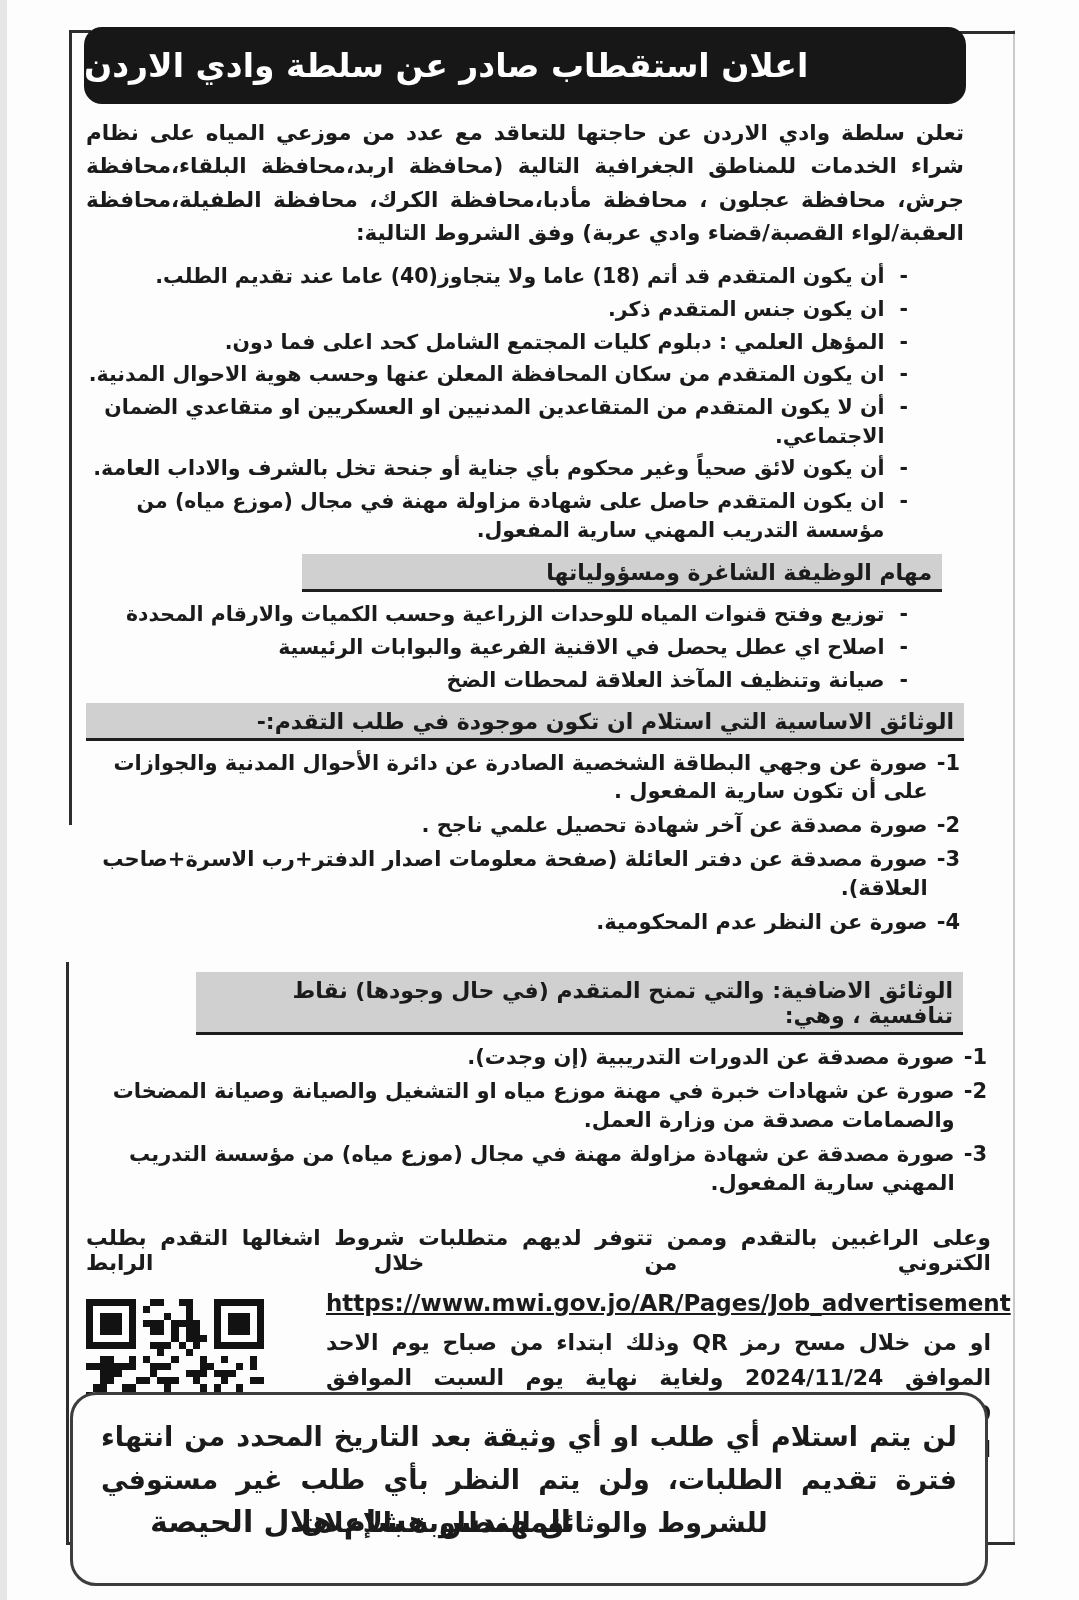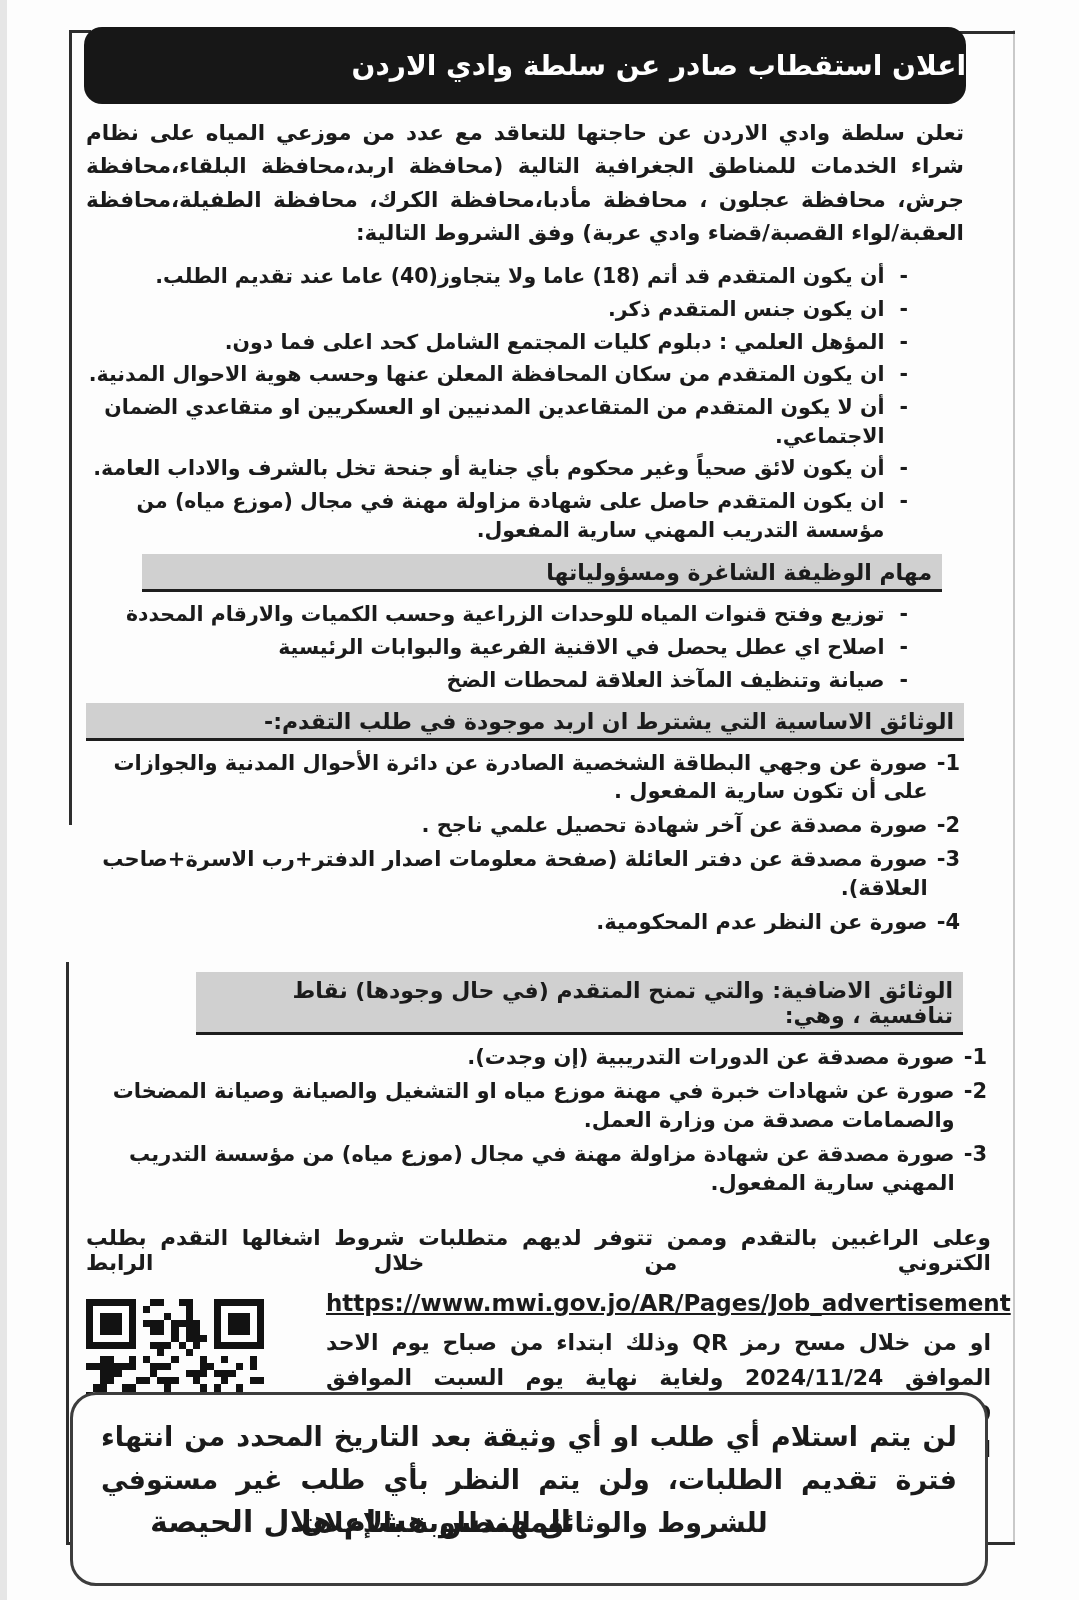--- a/index.html
+++ b/index.html
@@ -9,38 +9,38 @@
   }
   .scan-edge { position:absolute; left:0; top:0; width:7px; height:1600px; background:#e6e6e6; }
   .vline-right { position:absolute; left:1013px; top:30px; width:2px; height:1513px; background:#c9c9c9; }
 
   .doc1-border { position:absolute; left:69px; top:30px; width:3px; height:795px; background:#2e2e2e; }
   .doc1-border-stub { position:absolute; left:69px; top:30px; width:22px; height:3px; background:#2e2e2e; }
   .titlebar-line { position:absolute; left:958px; top:31px; width:57px; height:3px; background:#2e2e2e; }
 
   .title-bar {
     position:absolute; left:84px; top:27px; width:882px; height:77px;
-    background:#171717; border-radius:18px; display:flex; align-items:center; justify-content:flex-end;
-    color:#ffffff; font-weight:bold; font-size:28px;
+    background:#171717; border-radius:18px; display:flex; align-items:center; justify-content:flex-start;
+    color:#ffffff; font-weight:bold; font-size:33px;
   }
 
   .doc1-content { position:absolute; left:86px; top:116px; width:878px; direction:rtl; }
   .doc2-content { position:absolute; left:86px; top:972px; width:905px; direction:rtl; }
 
   .intro { font-weight:bold; font-size:21.5px; line-height:1.55; text-align:justify; }
 
   .dash-list { margin-top:13px; padding-right:56px; }
   .dash-item { display:flex; gap:15px; font-weight:bold; font-size:20.5px; line-height:1.4; margin-bottom:4px; }
   .dash-marker { flex:0 0 auto; }
 
   .band {
     background:#d0d0d0; border-bottom:3px solid #1e1e1e;
     font-weight:bold; font-size:22px; padding:6px 10px 4px 10px; box-sizing:border-box;
   }
-  .band1 { margin-top:10px; width:800px; margin-left:auto; margin-right:22px; }
+  .band1 { margin-top:10px; width:640px; margin-left:auto; margin-right:22px; }
   .band2 { margin-top:8px; width:100%; }
   .band3 { width:767px; margin-right:28px; }
 
   .duties-list { margin-top:8px; padding-right:56px; }
 
   .num-list { margin-top:8px; padding-right:4px; }
   .num-item { display:flex; gap:9px; font-weight:bold; font-size:21px; line-height:1.38; margin-bottom:5px; }
   .num-marker { flex:0 0 auto; }
 
   .apply-line { margin-top:27px; font-weight:bold; font-size:21.5px; text-align:justify; text-align-last:justify; }
@@ -123,21 +123,21 @@
       <div class="dash-item">
         <span class="dash-marker">-</span>
         <span>اصلاح اي عطل يحصل في الاقنية الفرعية والبوابات الرئيسية</span>
       </div>
       <div class="dash-item">
         <span class="dash-marker">-</span>
         <span>صيانة وتنظيف المآخذ العلاقة لمحطات الضخ</span>
       </div>
     </div>
 
-    <div class="band band2">الوثائق الاساسية التي يشترط ان اربد موجودة في طلب التقدم:-</div>
+    <div class="band band2">الوثائق الاساسية التي استلام ان تكون موجودة في طلب التقدم:-</div>
 
     <div class="num-list">
       <div class="num-item">
         <span class="num-marker">1-</span>
         <span>صورة عن وجهي البطاقة الشخصية الصادرة عن دائرة الأحوال المدنية والجوازات على أن تكون سارية المفعول .</span>
       </div>
       <div class="num-item">
         <span class="num-marker">2-</span>
         <span>صورة مصدقة عن آخر شهادة تحصيل علمي ناجح .</span>
       </div>

